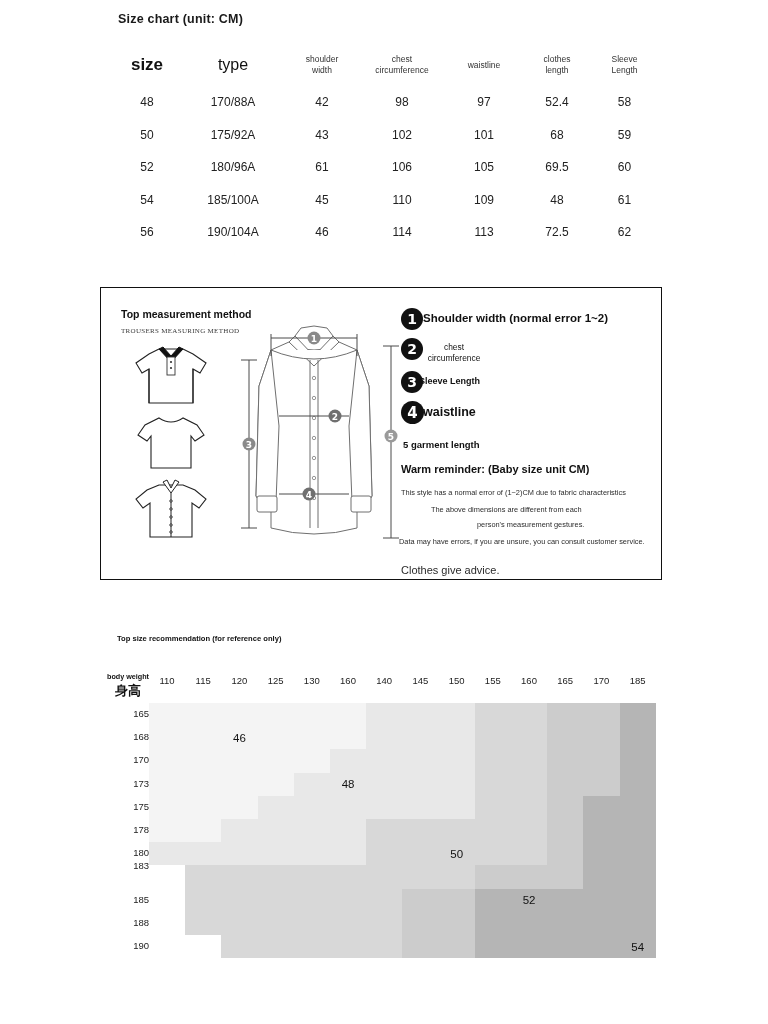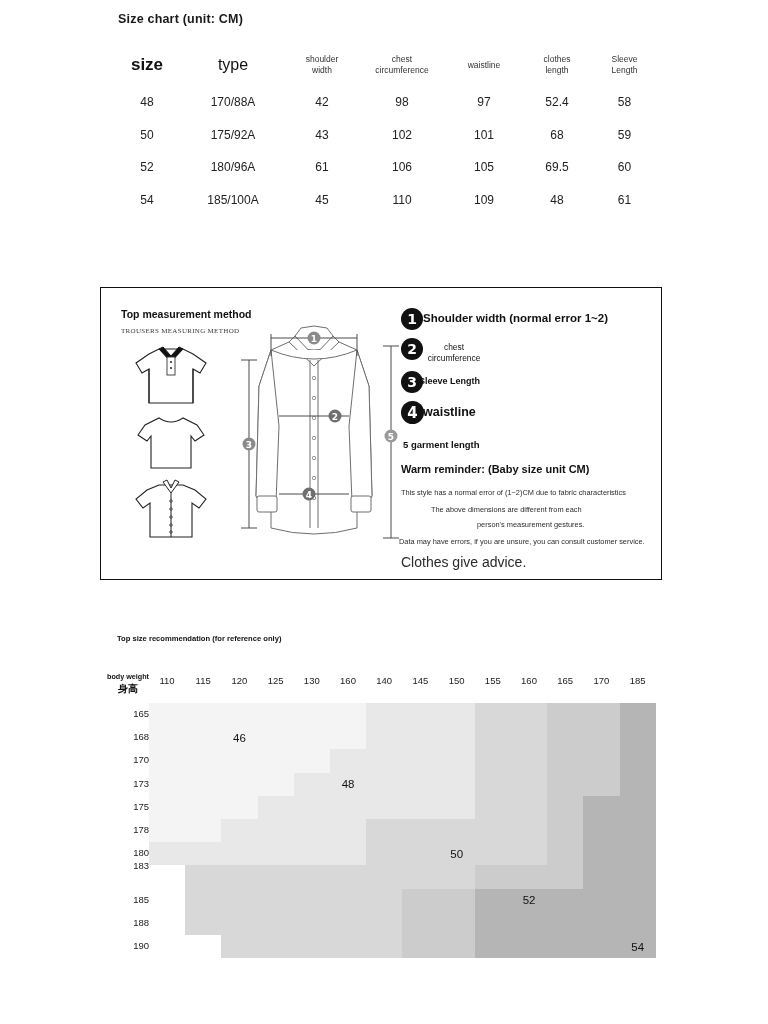--- a/index.html
+++ b/index.html
@@ -55,21 +55,21 @@
   .warn-title{position:absolute;left:300px;top:175px;font-size:11px;font-weight:bold;color:#111;}
   .warn-l{position:absolute;color:#2b2b2b;font-size:7.4px;white-space:nowrap;}
 
   
   .rec-title{position:absolute;left:117px;top:634px;font-size:7.6px;color:#111;font-weight:bold;}
   .hm{position:absolute;left:103px;top:672px;}
   .hm-corner{
     position:absolute;left:0;top:0;width:50px;text-align:center;
     font-size:7.2px;color:#111;font-weight:bold;line-height:1.35;
   }
-  .hm-corner .cn{font-family:"DejaVu Sans",sans-serif;font-size:10px;text-align:center;}
+  .hm-corner .cn{font-family:"DejaVu Sans",sans-serif;font-size:13px;text-align:center;}
   .xlab{
     position:absolute;top:3px;width:36px;text-align:center;
     font-size:9.5px;color:#222;
   }
   .ylab{
     position:absolute;left:0;width:46px;text-align:right;
     font-size:9.5px;color:#222;
   }
   .cell{position:absolute;}
   .zlab{
@@ -134,20 +134,29 @@
       </tr>
       <tr>
         <td>54</td>
         <td>185/100A</td>
         <td>45</td>
         <td>110</td>
         <td>109</td>
         <td>48</td>
         <td>61</td>
       </tr>
+      <tr>
+        <td>56</td>
+        <td>190/104A</td>
+        <td>46</td>
+        <td>114</td>
+        <td>113</td>
+        <td>72.5</td>
+        <td>62</td>
+      </tr>
     </tbody>
 </table>
 
 <div class="meas-box">
 
   <div class="meas-title">Top measurement method</div>
   <div class="meas-sub">TROUSERS MEASURING METHOD</div>
 
   <div class="icons">
     <svg class="icon-shirt" width="84" height="66" viewBox="0 0 84 66">
@@ -258,21 +267,21 @@
     <div class="leg-row">
       <div class="leg-txt" style="left:2px;top:133px;font-size:9.5px;font-weight:bold;">5 garment length</div>
     </div>
   </div>
 
   <div class="warn-title">Warm reminder: (Baby size unit CM)</div>
   <div class="warn-l" style="left:300px;top:200px;">This style has a normal error of (1~2)CM due to fabric characteristics</div>
   <div class="warn-l" style="left:330px;top:217px;">The above dimensions are different from each</div>
   <div class="warn-l" style="left:376px;top:232px;">person's measurement gestures.</div>
   <div class="warn-l" style="left:298px;top:249px;">Data may have errors, if you are unsure, you can consult customer service.</div>
-  <div class="warn-l" style="left:300px;top:266px;font-size:14px;">Clothes give advice.</div>
+  <div class="warn-l" style="left:300px;top:276px;font-size:11px;">Clothes give advice.</div>
 </div>
 
 <div class="rec-title">Top size recommendation (for reference only)</div>
 
 <div class="hm" id="heatmap">
   <div class="hm-corner">
     <div>body weight</div>
     <div class="cn">身高</div>
   </div>
 <div class="xlab" style="left: 46px;">110</div>

